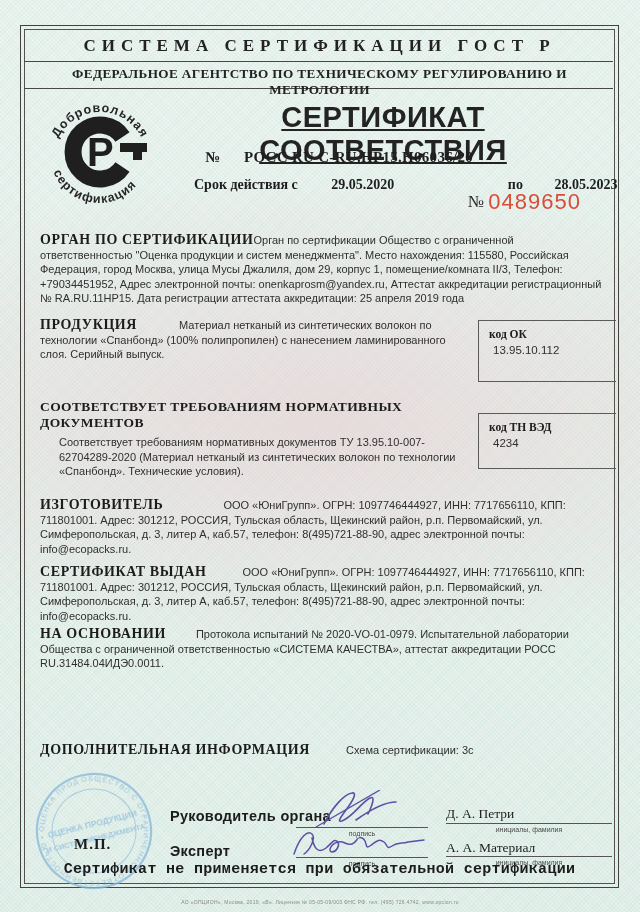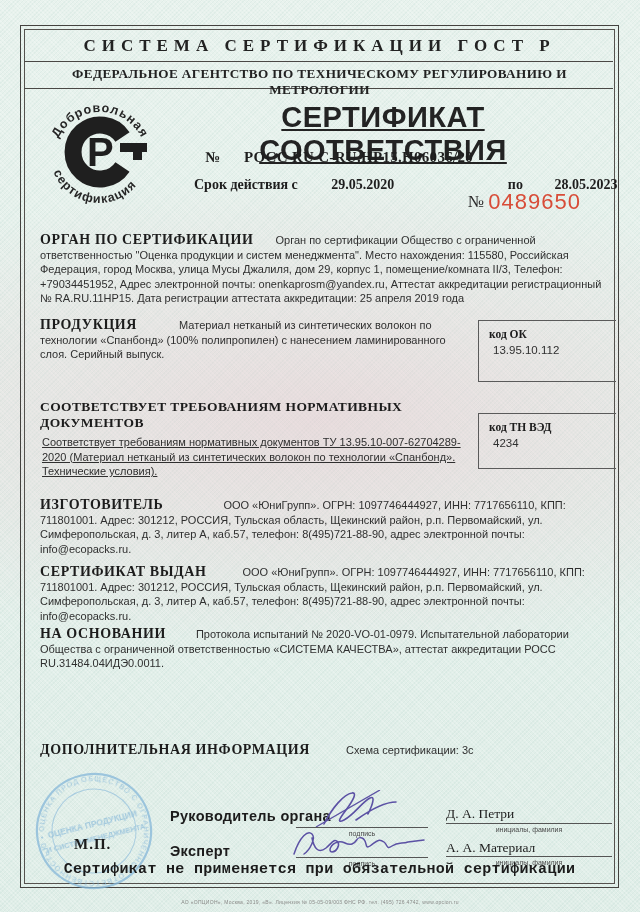--- a/index.html
+++ b/index.html
@@ -23,21 +23,21 @@
          letter-spacing:.5px;color:#232323;font-family:"Liberation Sans",sans-serif;text-decoration:underline;}
   .numline{left:205px;top:149px;font-family:"Liberation Serif",serif;font-weight:bold;font-size:15px;color:#1e1e1e;}
   .numline .val{margin-left:24px;letter-spacing:.3px;}
   .validity{left:194px;top:177px;font-family:"Liberation Serif",serif;font-weight:bold;font-size:14px;color:#1e1e1e;}
   .validity span{display:inline-block;}
   .serial{left:468px;top:189px;}
   .serial .no{font-family:"Liberation Serif",serif;font-size:17px;color:#2a2a2a;vertical-align:2px;}
   .serial .digits{font-size:22px;letter-spacing:1px;margin-left:4px;}
   .sec{line-height:14.5px;font-size:11px;color:#2f2f2f;}
   .sec .lbl{font-family:"Liberation Serif",serif;font-weight:bold;font-size:14px;color:#1c1c1c;
-            letter-spacing:.6px;margin-right:22px;line-height:14.5px;}
+            letter-spacing:.6px;line-height:14.5px;}
   .codebox{border-top:1px solid #5a5a5a;border-left:1px solid #5a5a5a;border-bottom:1px solid #5a5a5a;}
   .codebox .clbl{font-family:"Liberation Serif",serif;font-weight:bold;font-size:11.5px;color:#1c1c1c;
             margin:7px 0 4px 10px;}
   .codebox .cval{font-size:11.5px;margin-left:14px;color:#2f2f2f;}
   .blocklbl{font-family:"Liberation Serif",serif;font-weight:bold;font-size:13.5px;color:#1c1c1c;letter-spacing:.4px;}
   .role{font-family:Liberation Sans, sans-serif;font-weight:bold;font-size:14.5px;color:#1c1c1c;letter-spacing:.3px;}
   .sigline{border-top:1px solid #555;}
   .caption{font-size:7px;color:#4a4a4a;text-align:center;}
   .name{font-family:"Liberation Serif",serif;font-size:13.5px;color:#1e1e1e;text-align:left;}
   .mp{font-family:"Liberation Serif",serif;font-weight:bold;font-size:15px;letter-spacing:1px;color:#1c1c1c;}
@@ -100,21 +100,21 @@
   <div class="abs sec" style="left:40px;top:318px;width:428px;">
     <span class="lbl" style="margin-right:42px;">ПРОДУКЦИЯ</span><span>Материал нетканый из синтетических волокон по технологии «Спанбонд» (100% полипропилен) с нанесением ламинированного слоя. Серийный выпуск.</span>
   </div>
   <div class="abs codebox" style="left:478px;top:320px;width:137px;height:60px;">
     <div class="clbl">код ОК</div>
     <div class="cval">13.95.10.112</div>
   </div>
 
   <div class="abs" style="left:40px;top:399px;width:428px;">
     <div class="blocklbl">СООТВЕТСТВУЕТ ТРЕБОВАНИЯМ НОРМАТИВНЫХ ДОКУМЕНТОВ</div>
-    <div class="sec" style="margin-top:4px;margin-left:2px;text-decoration:underline;">Соответствует требованиям нормативных документов ТУ 13.95.10-007-62704289-2020 (Материал нетканый из синтетических волокон по технологии «Спанбонд». Технические условия).</div>
+    <div class="sec" style="margin-top:4px;margin-left:19px;">Соответствует требованиям нормативных документов ТУ 13.95.10-007-62704289-2020 (Материал нетканый из синтетических волокон по технологии «Спанбонд». Технические условия).</div>
   </div>
   <div class="abs codebox" style="left:478px;top:413px;width:137px;height:54px;">
     <div class="clbl">код ТН ВЭД</div>
     <div class="cval">4234</div>
   </div>
 
   <div class="abs sec" style="left:40px;top:498px;width:566px;">
     <span class="lbl" style="margin-right:60px;">ИЗГОТОВИТЕЛЬ</span><span>ООО «ЮниГрупп». ОГРН: 1097746444927, ИНН: 7717656110, КПП: 711801001. Адрес: 301212, РОССИЯ, Тульская область, Щекинский район, р.п. Первомайский, ул. Симферопольская, д. 3, литер А, каб.57, телефон: 8(495)721-88-90, адрес электронной почты: info@ecopacks.ru.</span>
   </div>
 

